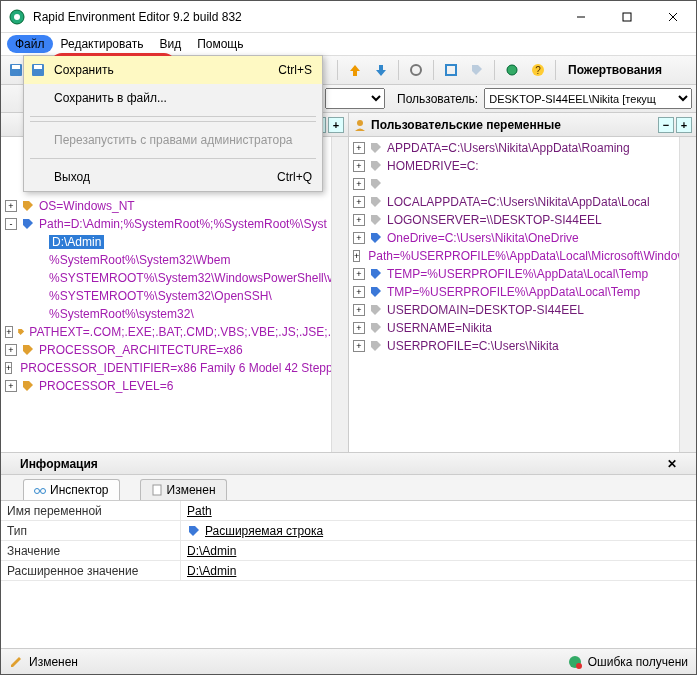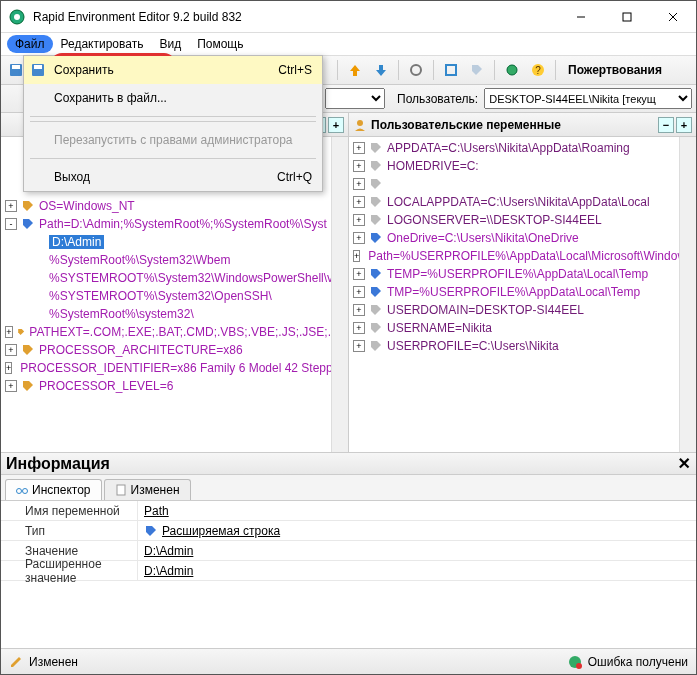--- a/index.html
+++ b/index.html
@@ -39,30 +39,30 @@
 .treewrap { flex: 1; overflow: auto; font-size: 12px; padding: 2px 0; }
 .treerow { display: flex; align-items: center; height: 18px; white-space: nowrap; }
 .treerow .expander { width: 12px; height: 12px; border: 1px solid #888; margin: 0 4px; display: flex; align-items: center; justify-content: center; font-size: 9px; line-height: 1; background: #fff; }
 .treerow .tagicon { width: 14px; height: 14px; margin-right: 4px; }
 .treerow .txt { color: #a21caf; }
 .treerow.gray .txt { color: #701a75; }
 .treerow.indent2 { padding-left: 48px; }
 .treerow .selbox { background: #2e7cd6; color: #fff; padding: 0 3px; }
 .scrollbar { width: 17px; background: #f0f0f0; border-left: 1px solid #ddd; }
 
-.infohdr { height: 22px; background: linear-gradient(#f6f6f6,#e8e8e8); border-bottom: 1px solid #ccc; display: flex; align-items: center; padding: 0 5px; font-size: 16px; font-weight: bold; }
+.infohdr { height: 22px; background: linear-gradient(#f6f6f6,#e8e8e8); border-bottom: 1px solid #ccc; display: flex; align-items: center; padding: 0 19px; font-size: 12px; font-weight: bold; }
 .infohdr .closex { margin-left: auto; font-weight: bold; cursor: default; }
 
 .tabs { height: 26px; display: flex; align-items: flex-end; background: #f4f4f4; padding: 0 4px; border-bottom: 1px solid #ccc; }
-.tab { border: 1px solid #bbb; border-bottom: none; padding: 3px 10px; font-size: 12px; background: #fdfdfd; display: flex; align-items: center; gap: 4px; border-radius: 3px 3px 0 0; margin-right: 2px; }
+.tab { border: 1px solid #bbb; border-bottom: none; padding: 3px 10px; font-size: 12px; background: #fdfdfd; display: flex; align-items: center; gap: 4px; border-radius: 3px 3px 0 0; margin-right: 2px; margin-left: 18px; }
 .tab.inactive { background: #eee; }
 
 .grid { font-size: 12px; }
 .gridrow { display: flex; height: 20px; border-bottom: 1px solid #e8e8e8; }
-.gridrow .gl { width: 137px; padding-left: 24px; color: #333; border-right: 1px solid #e8e8e8; display:flex; align-items:center;}
+.gridrow .gl { width: 180px; padding-left: 6px; color: #333; border-right: 1px solid #e8e8e8; display:flex; align-items:center;}
 .gridrow .gv { flex: 1; padding-left: 6px; display:flex; align-items:center; gap:4px;text-decoration:underline;}
 .gridspacer { height: 60px; }
 
 .statusbar { position: absolute; bottom: 0; left: 0; right: 0; height: 26px; background: linear-gradient(#f6f6f6,#e8e8e8); border-top: 1px solid #ccc; display: flex; align-items: center; padding: 0 8px; font-size: 12px; gap: 6px; }
 .statusbar .right { margin-left: auto; display: flex; align-items: center; gap: 6px; }
 
 .filterrow { height: 28px; background: linear-gradient(#f6f6f6,#ececec); border-bottom: 1px solid #ccc; display:flex; align-items:center; padding: 0 4px; gap:6px; font-size: 12px; }
 .filterrow select { height: 21px; font-size: 11px; }
 .filterrow .usersel { flex:1; }
 </style>

